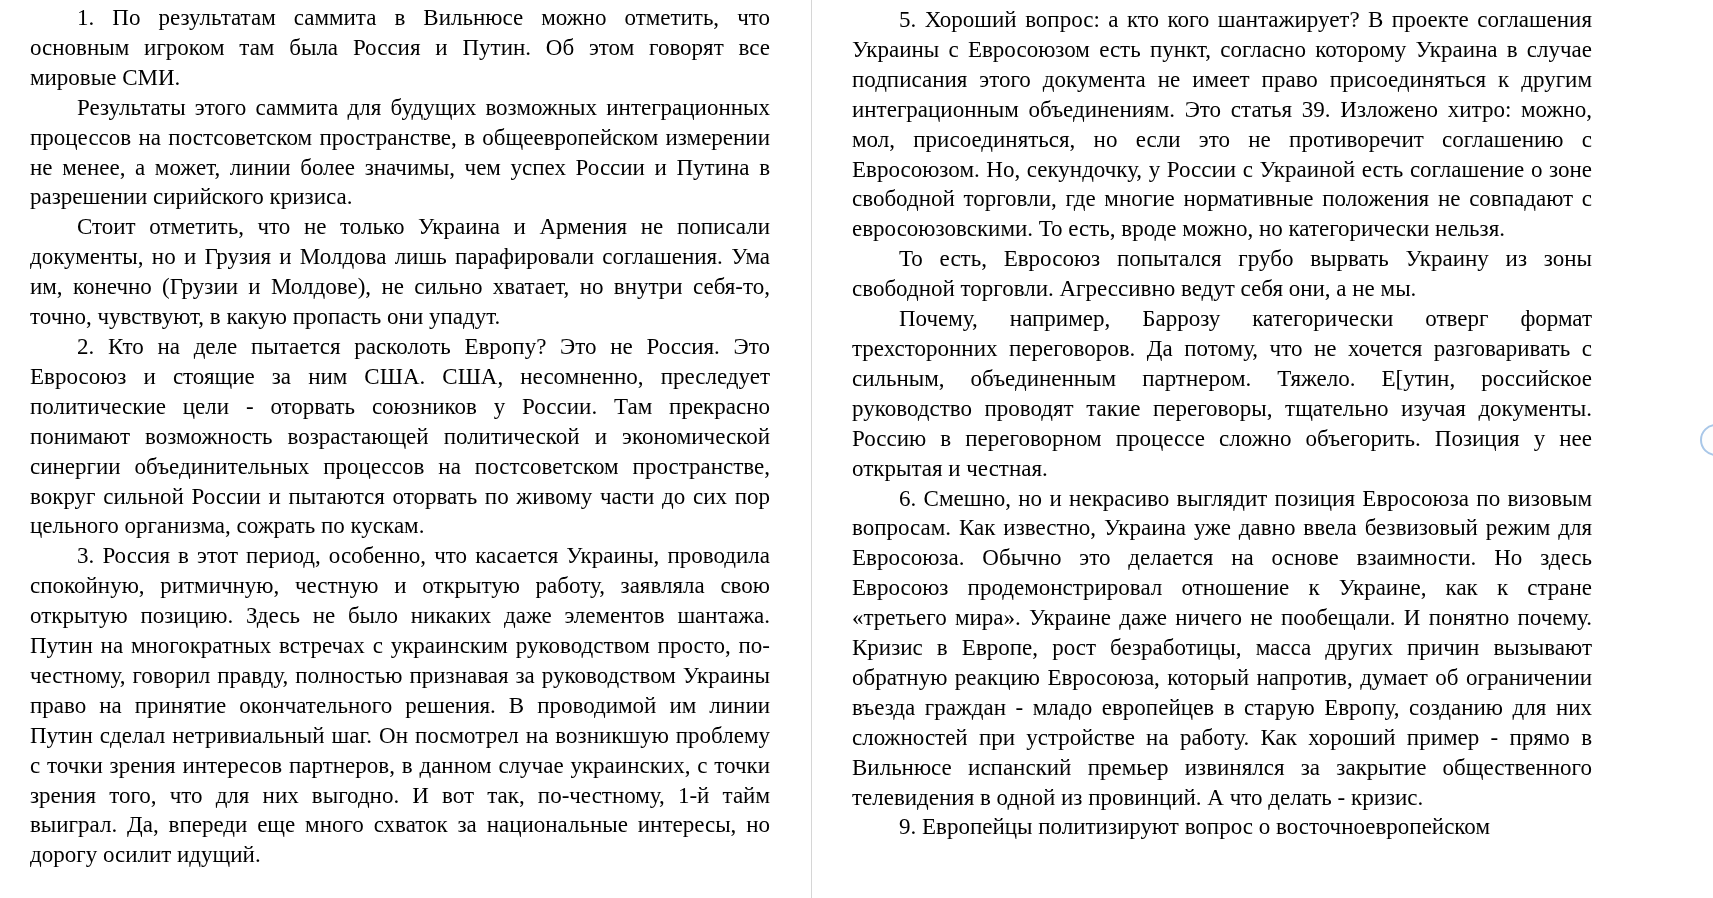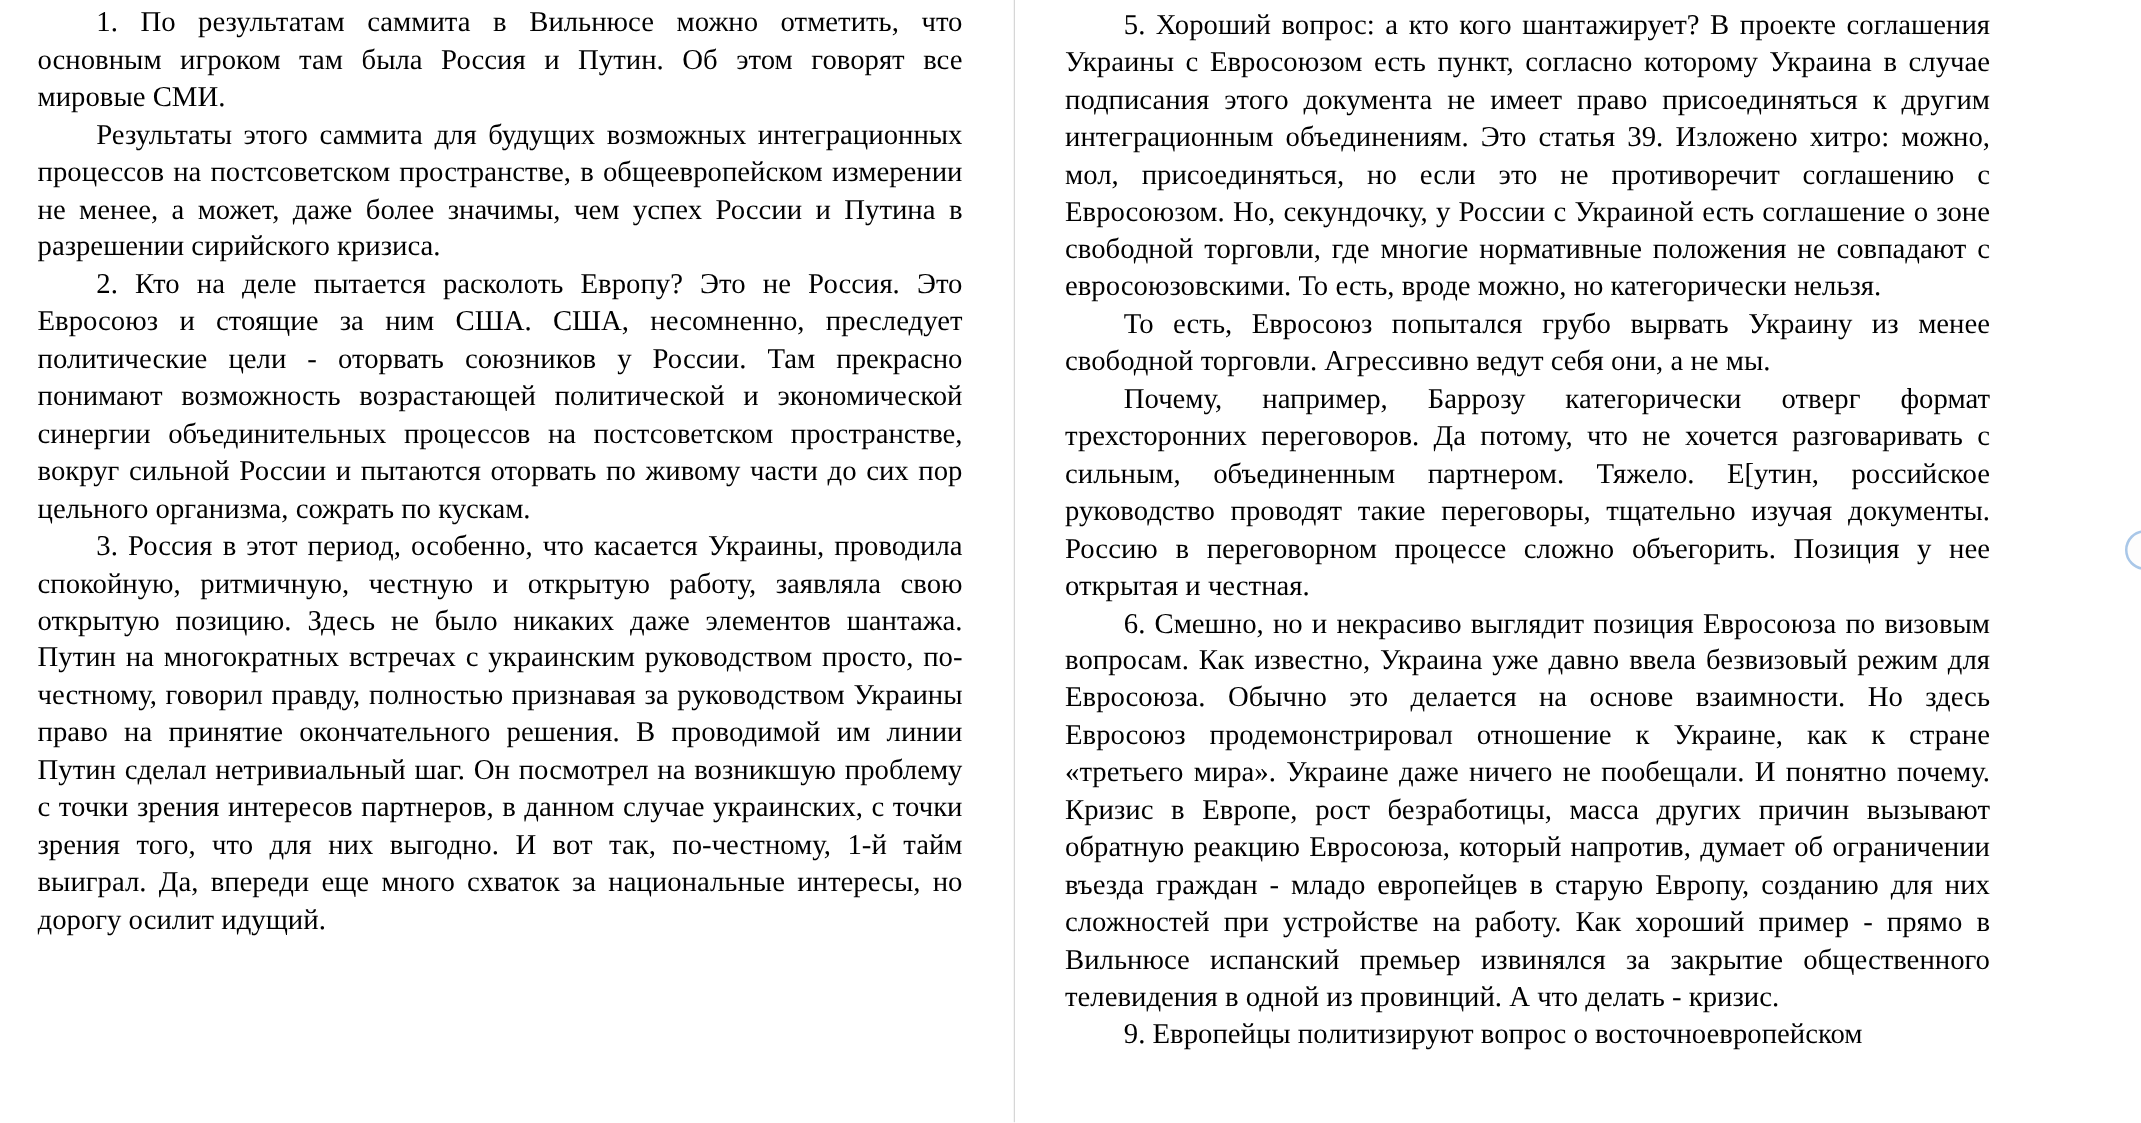--- a/index.html
+++ b/index.html
@@ -62,30 +62,31 @@
     background: #fdfdfd;
   }
 </style>
 </head>
 <body>
 
 <div class="page">
 
   <div class="text-col col-left">
     <p>1. По результатам саммита в Вильнюсе можно отметить, что основным игроком там была Россия и Путин. Об этом говорят все мировые СМИ.</p>
-    <p>Результаты этого саммита для будущих возможных интеграционных процессов на постсоветском пространстве, в общеевропейском измерении не менее, а может, даже более значимы, чем успех России и Путина в разрешении сирийского кризиса.</p>
+    <p>Результаты этого саммита для будущих возможных интеграционных процессов на постсоветском пространстве, в общеевропейском измерении не менее, а может, линии более значимы, чем успех России и Путина в разрешении сирийского кризиса.</p>
+    <p>Стоит отметить, что не только Украина и Армения не пописали документы, но и Грузия и Молдова лишь парафировали соглашения. Ума им, конечно (Грузии и Молдове), не сильно хватает, но внутри себя-то, точно, чувствуют, в какую пропасть они упадут.</p>
     <p>2. Кто на деле пытается расколоть Европу? Это не Россия. Это Евросоюз и стоящие за ним США. США, несомненно, преследует политические цели - оторвать союзников у России. Там прекрасно понимают возможность возрастающей политической и экономической синергии объединительных процессов на постсоветском пространстве, вокруг сильной России и пытаются оторвать по живому части до сих пор цельного организма, сожрать по кускам.</p>
     <p>3. Россия в этот период, особенно, что касается Украины, проводила спокойную, ритмичную, честную и открытую работу, заявляла свою открытую позицию. Здесь не было никаких даже элементов шантажа. Путин на многократных встречах с украинским руководством просто, по-честному, говорил правду, полностью признавая за руководством Украины право на принятие окончательного решения. В проводимой им линии Путин сделал нетривиальный шаг. Он посмотрел на возникшую проблему с точки зрения интересов партнеров, в данном случае украинских, с точки зрения того, что для них выгодно. И вот так, по-честному, 1-й тайм выиграл. Да, впереди еще много схваток за национальные интересы, но дорогу осилит идущий.</p>
   </div>
 
   <div class="divider"></div>
 
   <div class="text-col col-right">
     <p>5. Хороший вопрос: а кто кого шантажирует? В проекте соглашения Украины с Евросоюзом есть пункт, согласно которому Украина в случае подписания этого документа не имеет право присоединяться к другим интеграционным объединениям. Это статья 39. Изложено хитро: можно, мол, присоединяться, но если это не противоречит соглашению с Евросоюзом. Но, секундочку, у России с Украиной есть соглашение о зоне свободной торговли, где многие нормативные положения не совпадают с евросоюзовскими. То есть, вроде можно, но категорически нельзя.</p>
-    <p>То есть, Евросоюз попытался грубо вырвать Украину из менее свободной торговли. Агрессивно ведут себя они, а не мы.</p>
+    <p>То есть, Евросоюз попытался грубо вырвать Украину из зоны свободной торговли. Агрессивно ведут себя они, а не мы.</p>
     <p>Почему, например, Баррозу категорически отверг формат трехсторонних переговоров. Да потому, что не хочется разговаривать с сильным, объединенным партнером. Тяжело. Е[утин, российское руководство проводят такие переговоры, тщательно изучая документы. Россию в переговорном процессе сложно объегорить. Позиция у нее открытая и честная.</p>
     <p>6. Смешно, но и некрасиво выглядит позиция Евросоюза по визовым вопросам. Как известно, Украина уже давно ввела безвизовый режим для Евросоюза. Обычно это делается на основе взаимности. Но здесь Евросоюз продемонстрировал отношение к Украине, как к стране «третьего мира». Украине даже ничего не пообещали. И понятно почему. Кризис в Европе, рост безработицы, масса других причин вызывают обратную реакцию Евросоюза, который напротив, думает об ограничении въезда граждан - младо европейцев в старую Европу, созданию для них сложностей при устройстве на работу. Как хороший пример - прямо в Вильнюсе испанский премьер извинялся за закрытие общественного телевидения в одной из провинций. А что делать - кризис.</p>
     <p>9. Европейцы политизируют вопрос о восточноевропейском</p>
   </div>
 
   <div class="scroll-btn"></div>
 
 </div>
 
 </body></html>

